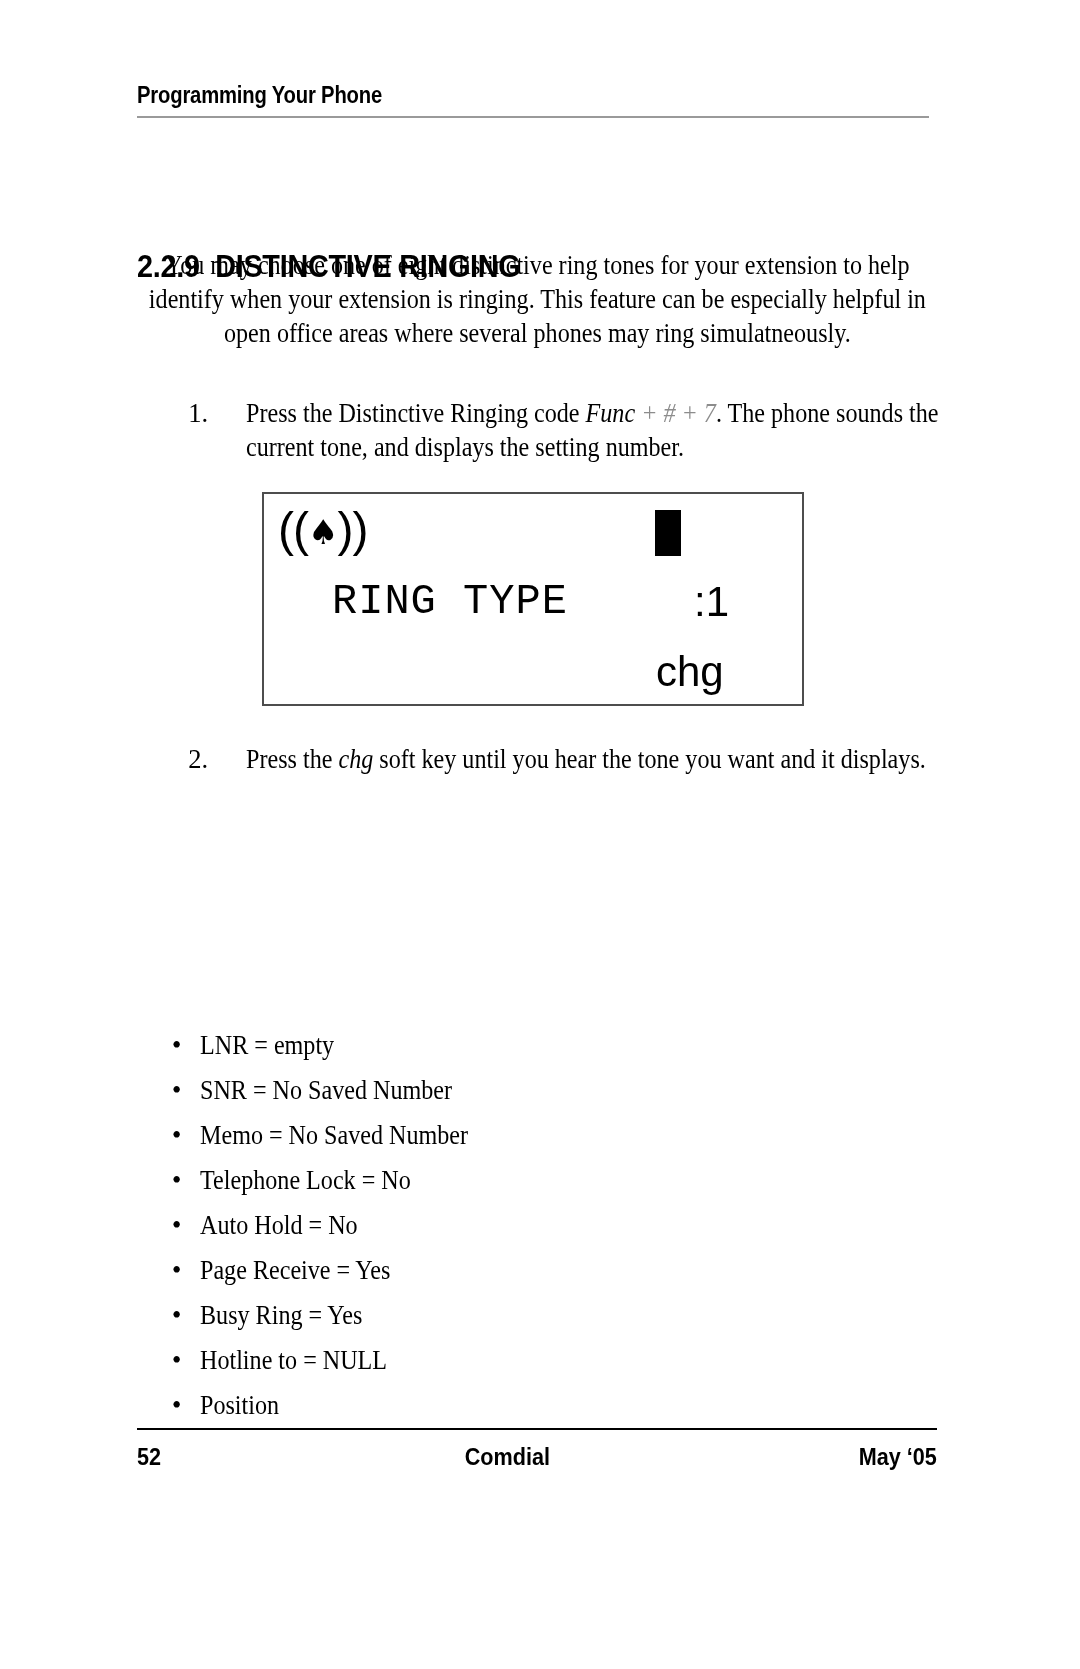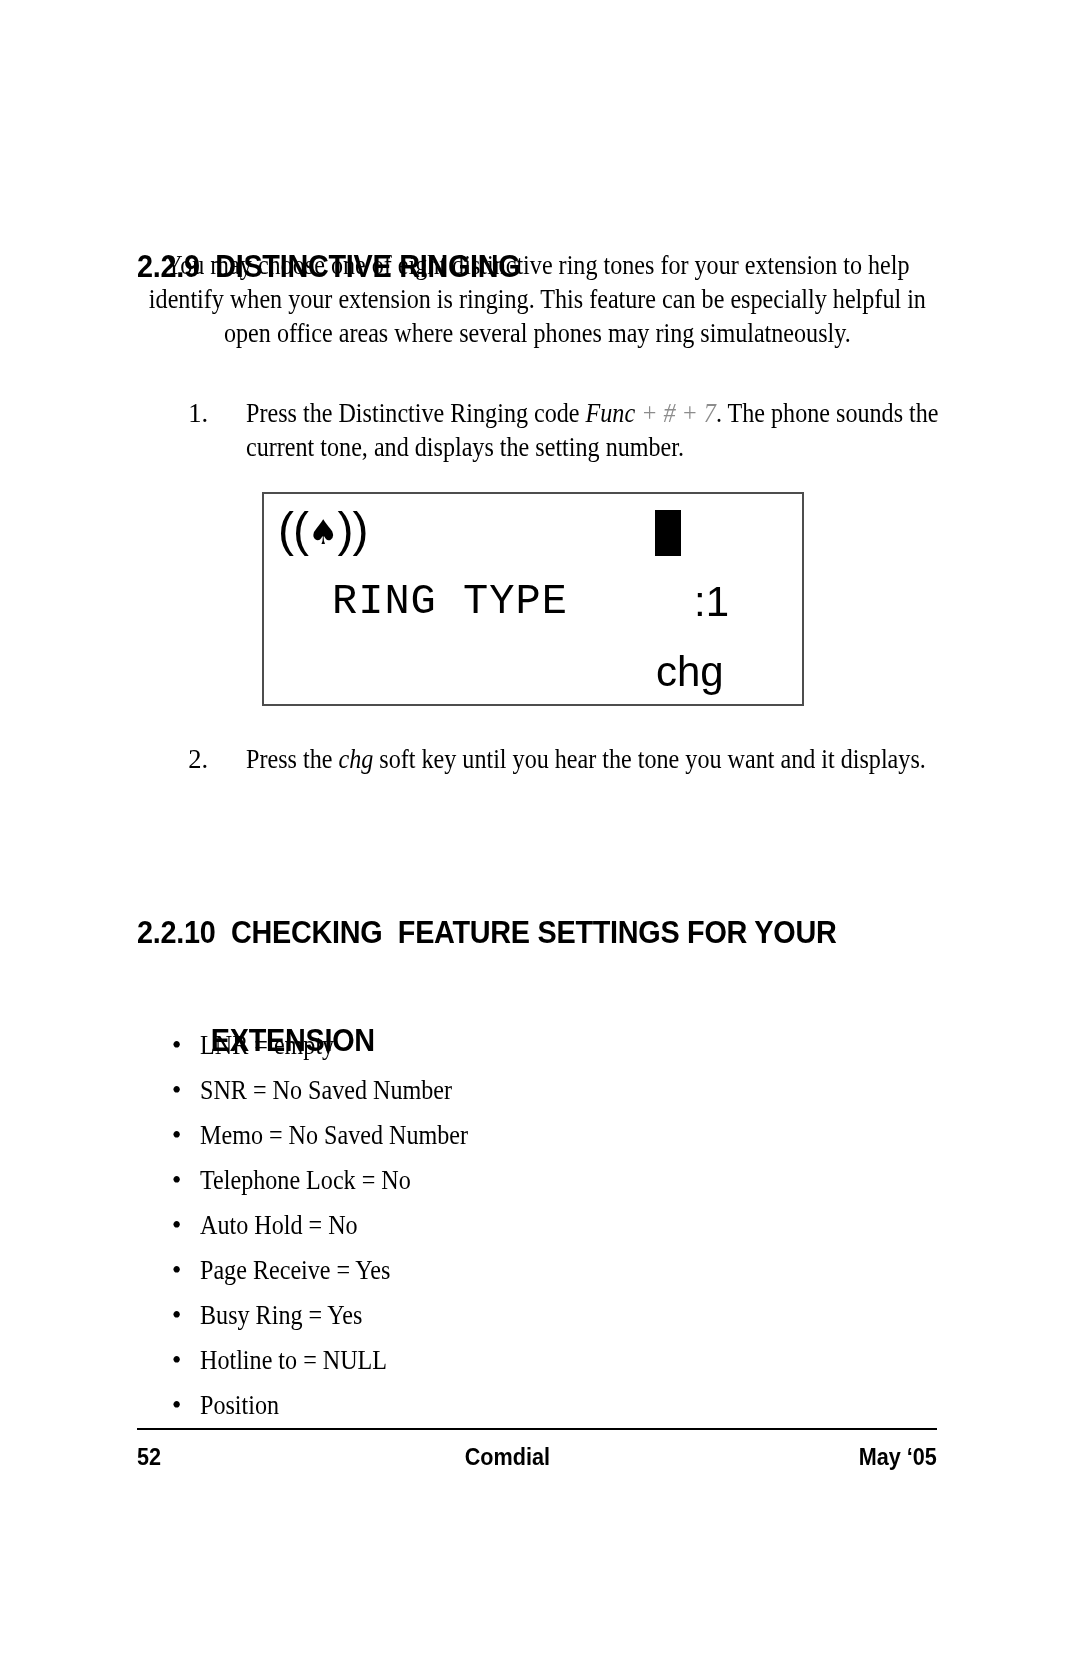--- a/index.html
+++ b/index.html
@@ -235,20 +235,24 @@
   .footer .f-cell { transform: scaleX(0.9); white-space: nowrap; }
   .footer .f-left { transform-origin: left top; }
   .footer .f-center { transform-origin: center top; }
   .footer .f-right { transform-origin: right top; }
 </style>
 </head>
 <body>
 
 <div class="page">
 
+  <div class="running-header">
+    <span class="rh-text">Programming Your Phone</span>
+    <div class="rh-rule"></div>
+  </div>
 
   <div class="section-heading" id="heading-229">
     <span class="sh-inner">2.2.9  DISTINCTIVE RINGING</span>
   </div>
 
   <div class="body-para" id="para-intro">
     <span class="bp-inner">You may choose one of eight distinctive ring tones for your extension to help identify when your extension is ringing.  This feature can be especially helpful in open office areas where several phones may ring simulatneously.</span>
   </div>
 
   <div class="step" id="step-1">
@@ -266,24 +270,20 @@
     <div class="lcd-line lcd-softkey">chg</div>
   </div>
 
   <div class="step" id="step-2">
     <span class="step-num">2.</span>
     <span class="step-body">
       <span class="st-inner"><span>Press the </span><span class="it">chg</span><span> soft key until you hear the tone you want and it displays.</span></span>
     </span>
   </div>
 
-  <div class="section-heading" id="heading-2210">
-    <span class="sh-inner"><span>2.2.10  </span><span>CHECKING  FEATURE SETTINGS FOR YOUR</span></span>
-    <span class="sh-inner sh-cont">EXTENSION</span>
-  </div>
 
 
   <ul class="bullet-list">
     <li><span class="bullet-dot">•</span><span class="bl-text">LNR = empty</span></li>
     <li><span class="bullet-dot">•</span><span class="bl-text">SNR = No Saved Number</span></li>
     <li><span class="bullet-dot">•</span><span class="bl-text">Memo = No Saved Number</span></li>
     <li><span class="bullet-dot">•</span><span class="bl-text">Telephone Lock = No</span></li>
     <li><span class="bullet-dot">•</span><span class="bl-text">Auto Hold = No</span></li>
     <li><span class="bullet-dot">•</span><span class="bl-text">Page Receive = Yes</span></li>
     <li><span class="bullet-dot">•</span><span class="bl-text">Busy Ring = Yes</span></li>

